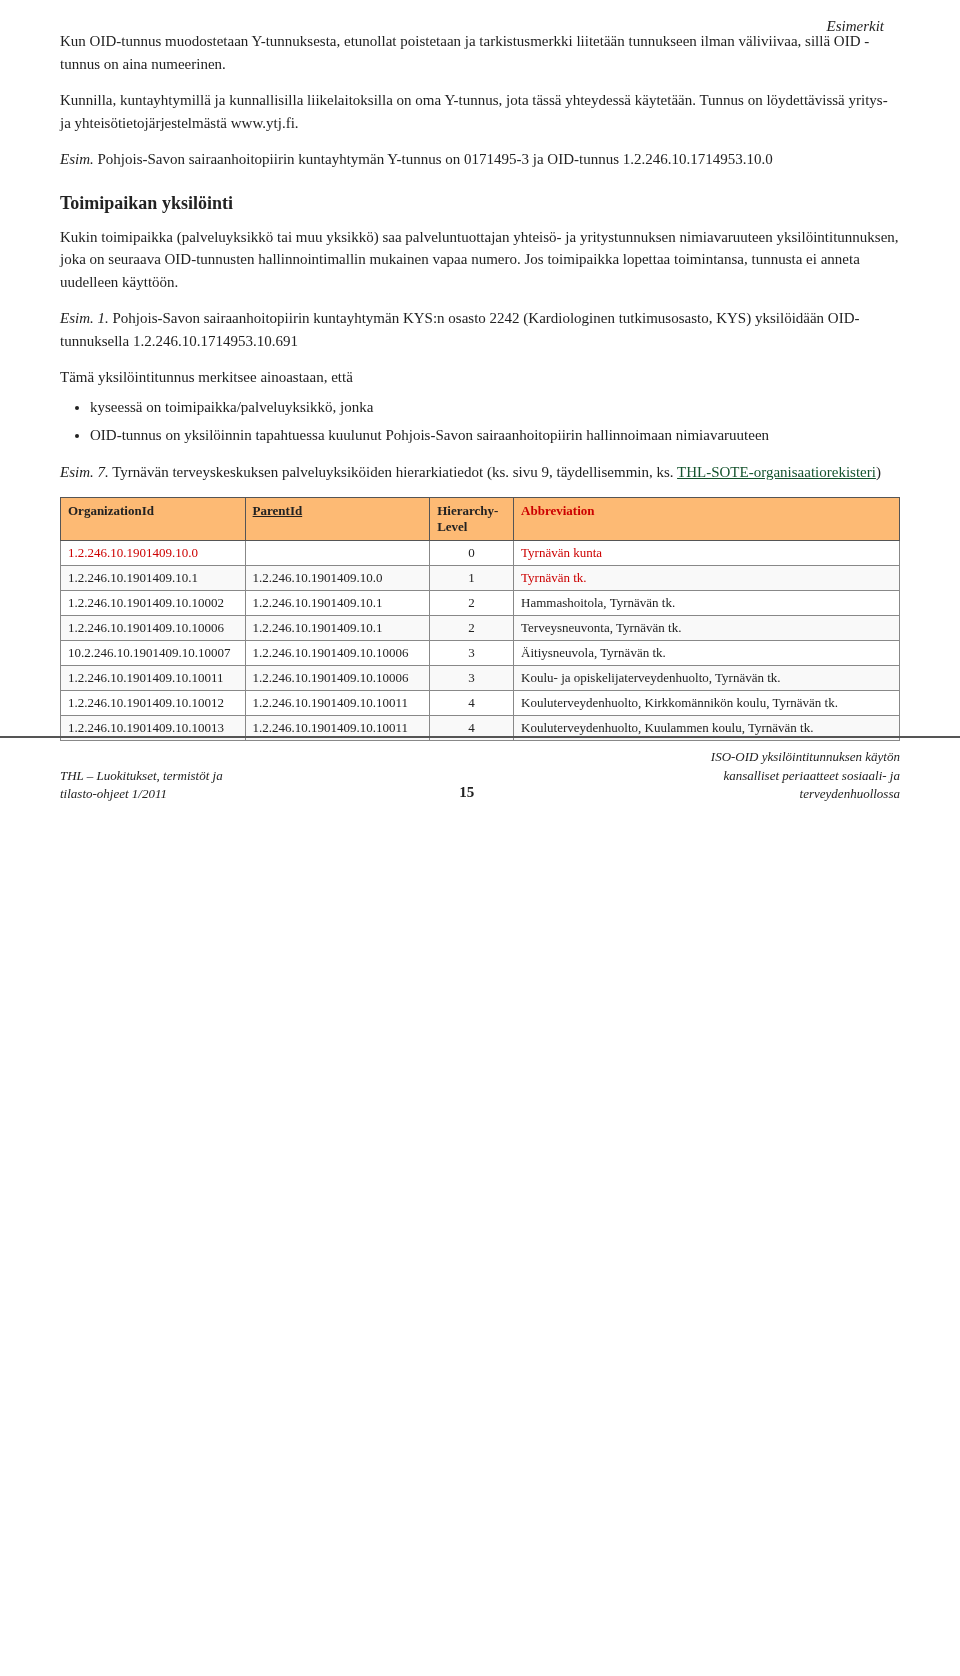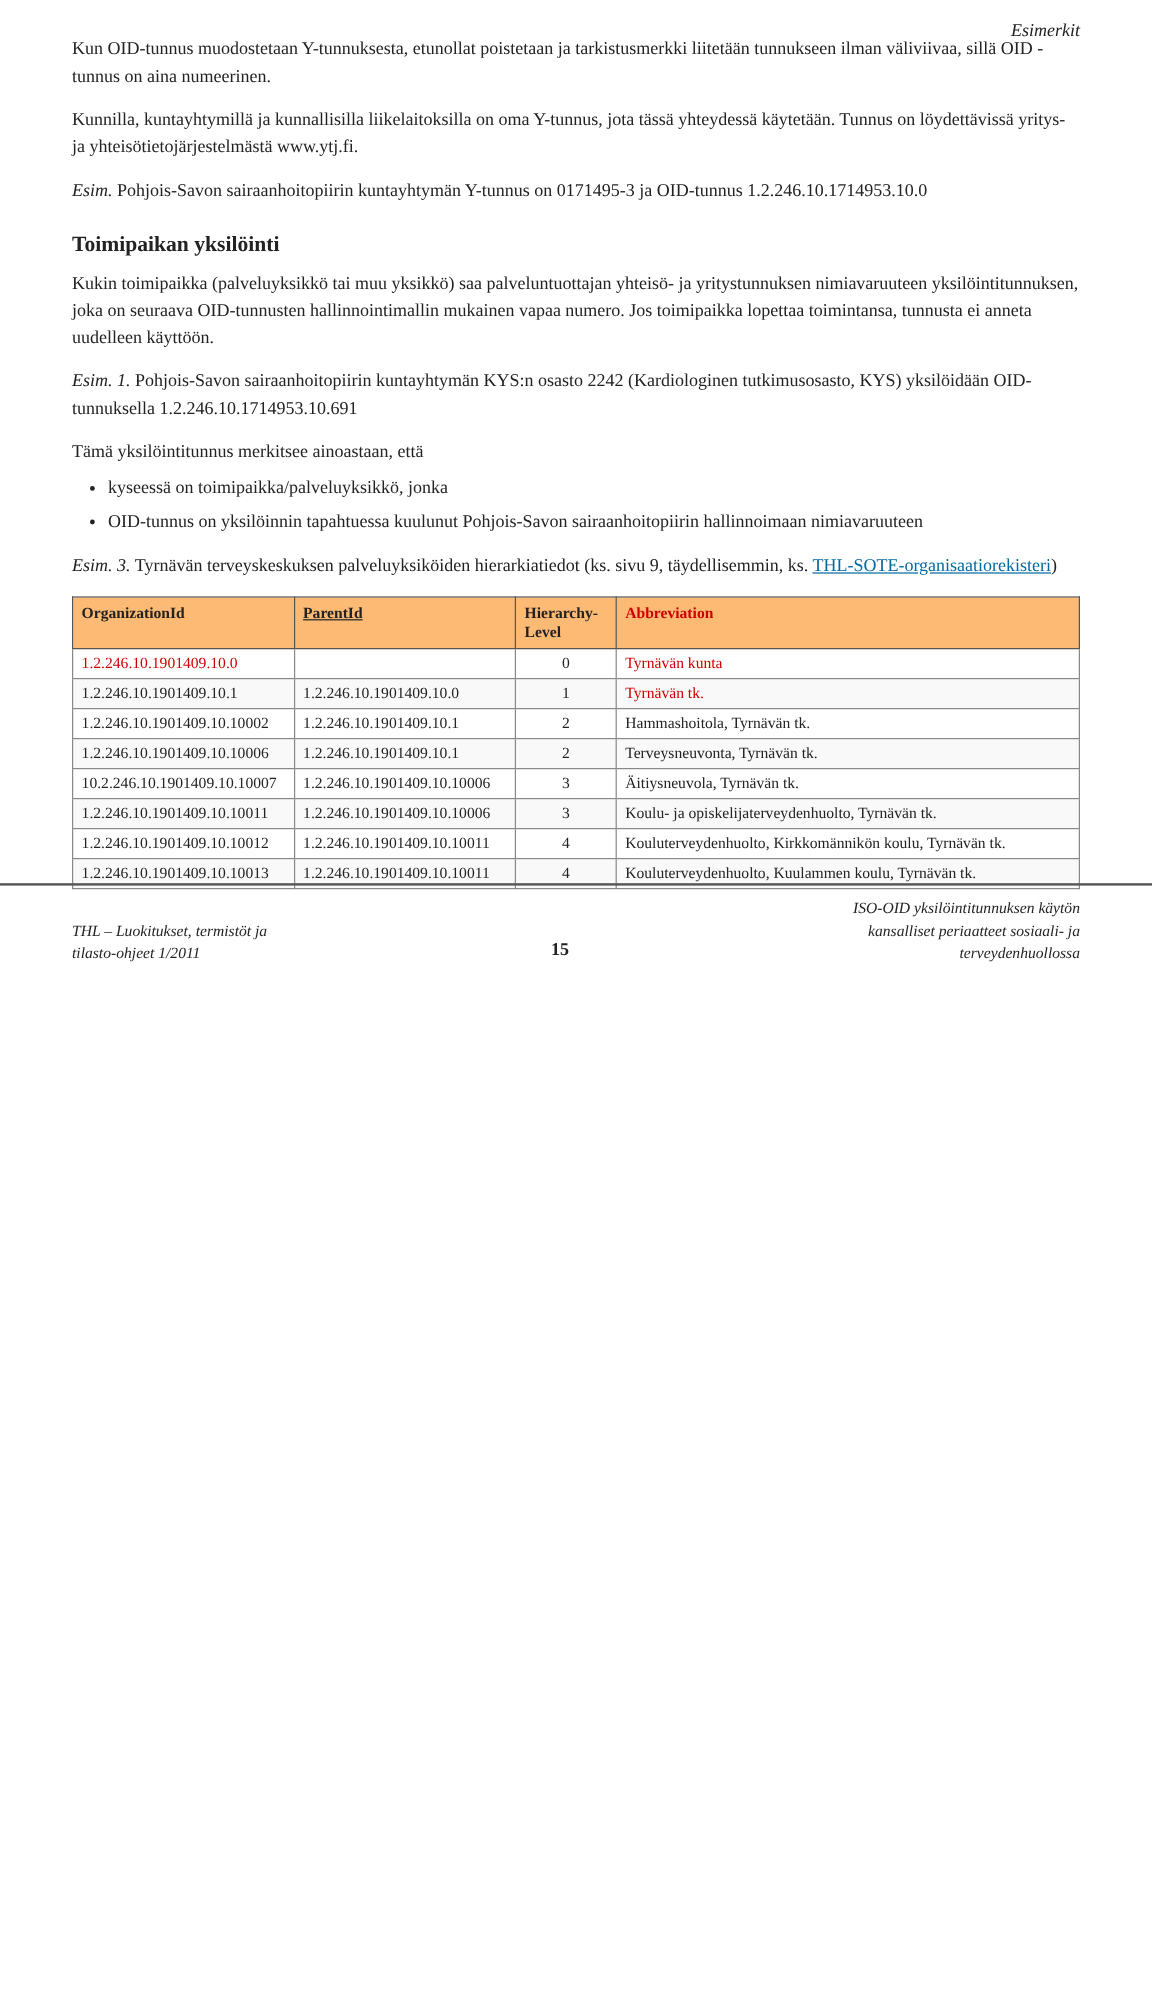--- a/index.html
+++ b/index.html
@@ -12,40 +12,40 @@
       min-height: 1676px;
       position: relative;
     }
     .page-container {
       padding: 30px 60px 80px 60px;
       position: relative;
     }
     .top-right-label {
       position: absolute;
       top: 18px;
-      right: 60px;
+      right: 76px;
       font-style: italic;
       font-size: 15px;
       color: #222;
     }
     .content-block {
       margin-bottom: 14px;
       line-height: 1.5;
     }
     .section-heading {
       font-size: 18px;
       font-weight: bold;
       margin: 22px 0 12px 0;
     }
     .example-label {
       font-style: italic;
       display: inline;
     }
     a.link {
-      color: #0369a1;
+      color: #14532d;
       text-decoration: underline;
     }
     .bullet-list {
       margin: 6px 0 6px 30px;
       list-style: disc;
       line-height: 1.6;
     }
     .bullet-list li {
       margin-bottom: 4px;
     }
@@ -125,21 +125,21 @@
 
   <div class="content-block">
     <span>Tämä yksilöintitunnus merkitsee ainoastaan, että</span>
     <ul class="bullet-list">
     <li>kyseessä on toimipaikka/palveluyksikkö, jonka</li>
         <li>OID-tunnus on yksilöinnin tapahtuessa kuulunut Pohjois-Savon sairaanhoitopiirin hallinnoimaan nimiavaruuteen</li>
       </ul>
   </div>
 
   <div class="content-block">
-    <span class="example-label">Esim. 3.</span><span> Tyrnävän terveyskeskuksen palveluyksiköiden hierarkiatiedot (ks. sivu 9, täydellisemmin, ks. </span><a class="link" href="#">THL-SOTE-organisaatiorekisteri</a><span>)</span>
+    <span class="example-label">Esim. 7.</span><span> Tyrnävän terveyskeskuksen palveluyksiköiden hierarkiatiedot (ks. sivu 9, täydellisemmin, ks. </span><a class="link" href="#">THL-SOTE-organisaatiorekisteri</a><span>)</span>
   </div>
 
   <table class="org-table">
     <thead>
       <tr>
         <th class="col-org">OrganizationId</th>
         <th class="col-parent">ParentId</th>
         <th class="col-hier">Hierarchy-Level</th>
         <th class="col-abbr">Abbreviation</th>
       </tr>

